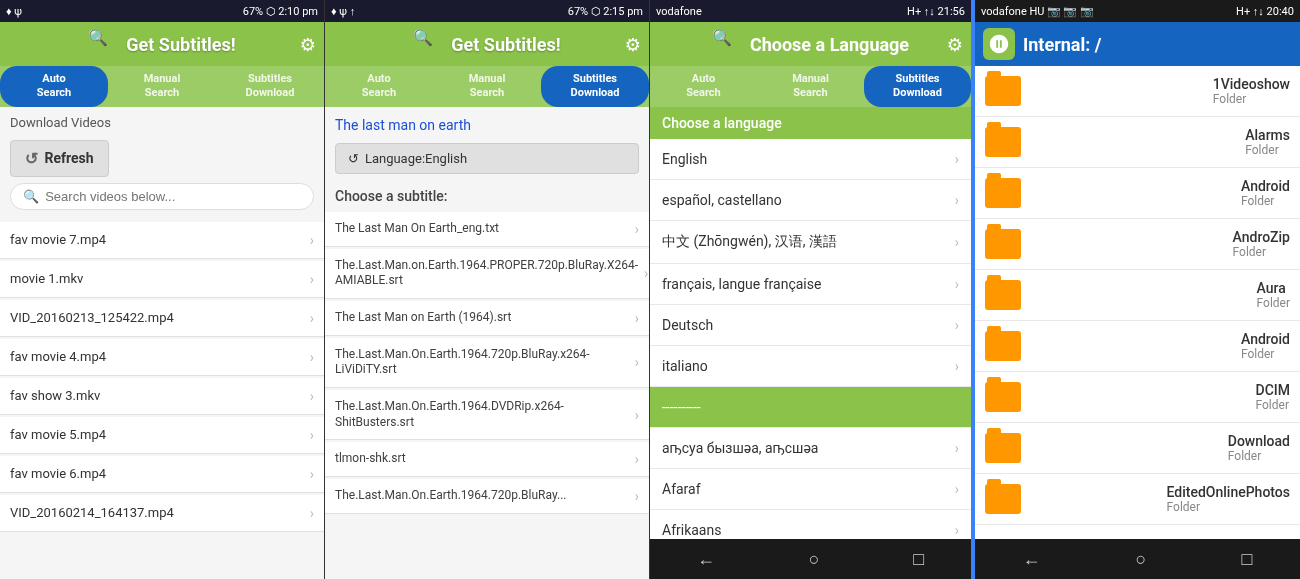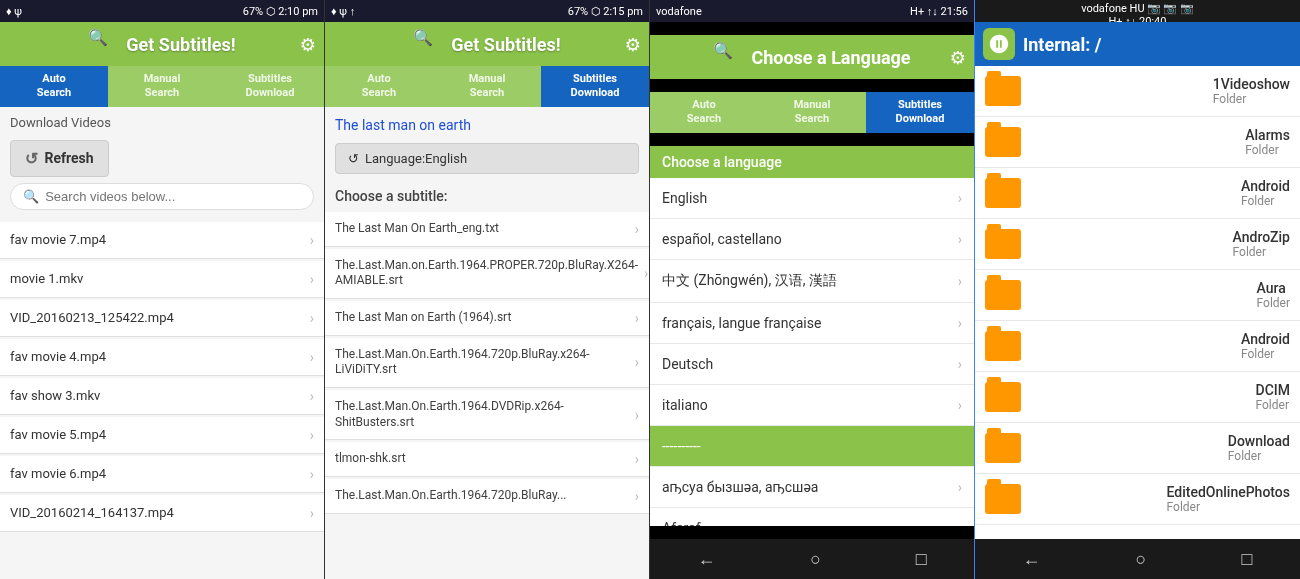--- a/index.html
+++ b/index.html
@@ -25,21 +25,21 @@
       background: #1a1a2e;
       color: #fff;
       font-size: 11px;
       padding: 2px 6px;
       display: flex;
       justify-content: space-between;
       align-items: center;
       height: 22px;
       flex-shrink: 0;
     }
-    .status-bar.dark { background: #1a1a1a; flex-direction: column; }
+    .status-bar.dark { background: #1a1a1a; }
 
     
     .app-header {
       background: #8bc34a;
       display: flex;
       align-items: center;
       justify-content: center;
       padding: 6px 8px;
       position: relative;
       flex-shrink: 0;
@@ -72,20 +72,21 @@
     }
     .tab {
       flex: 1;
       text-align: center;
       padding: 6px 4px;
       font-size: 11px;
       font-weight: bold;
       color: rgba(255,255,255,0.85);
       cursor: pointer;
       line-height: 1.3;
+      border-radius: 17px;
     }
     .tab.active {
       background: #1565c0;
       color: #fff;
     }
 
     
     .content {
       flex: 1;
       background: #f5f5f5;
@@ -186,21 +187,21 @@
       justify-content: space-between;
       padding: 9px 10px;
       border-bottom: 1px solid #e0e0e0;
       background: #fff;
       margin: 2px 0;
       cursor: pointer;
     }
     .subtitle-name { font-size: 12px; color: #404040; line-height: 1.3; flex: 1; padding-right: 6px; }
 
     
-    .panel-3 { width: 325px; border-right: 1px solid #3b82f6; gap: 13px; }
+    .panel-3 { width: 325px; border-right: 4px solid #3b82f6; }
 
     .header-alt {
       background: #8bc34a;
       display: flex;
       align-items: center;
       justify-content: center;
       padding: 6px 8px;
       position: relative;
       flex-shrink: 0;
     }

